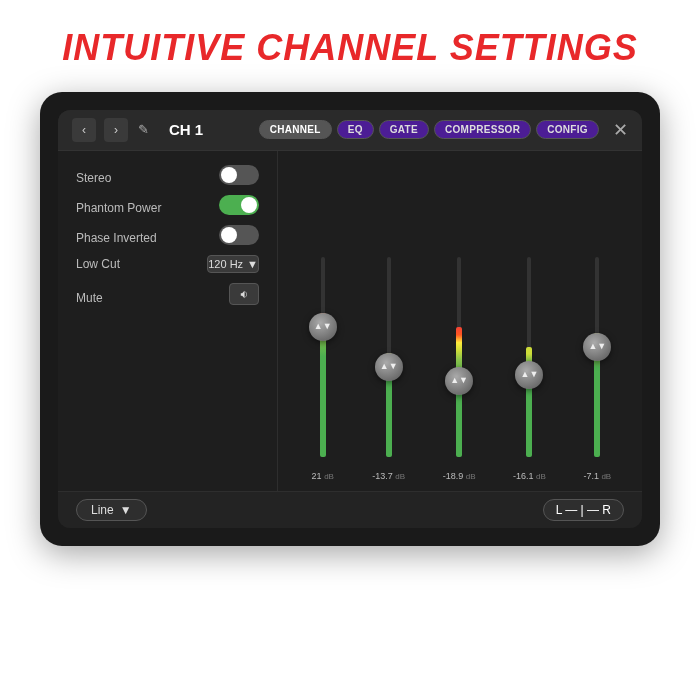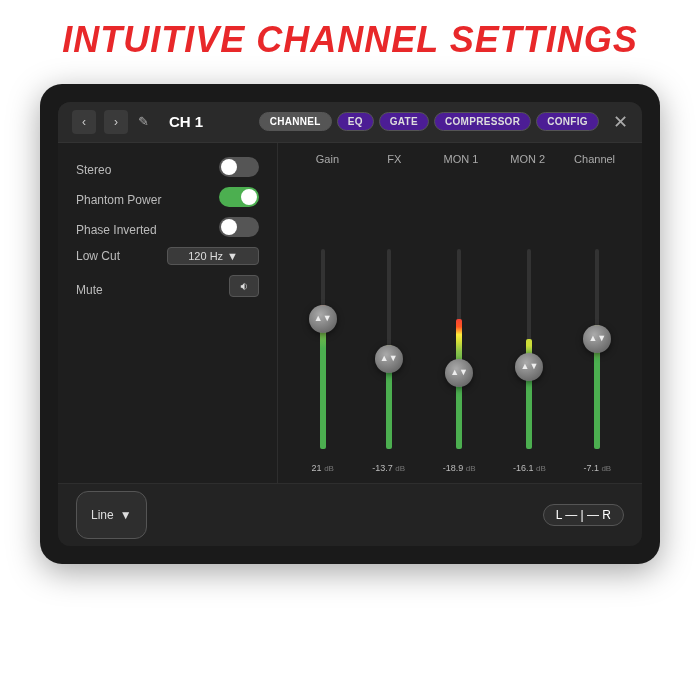--- a/index.html
+++ b/index.html
@@ -9,21 +9,21 @@
       background: #ffffff;
       font-family: 'Arial', sans-serif;
       display: flex;
       flex-direction: column;
       align-items: center;
       justify-content: flex-start;
       overflow: hidden;
     }
 
     .header-section {
-      padding: 20px 20px 14px;
+      padding: 28px 20px 14px;
     }
 
     .main-title {
       font-size: 36px;
       font-weight: 900;
       color: #e8282a;
       letter-spacing: 1px;
       text-transform: uppercase;
       font-style: italic;
       line-height: 1.1;
@@ -187,21 +187,21 @@
       align-items: center;
       justify-content: space-between;
       margin-bottom: 10px;
     }
 
     .dropdown-btn {
       background: #3a3a3a;
       border: 1px solid #555;
       color: #ddd;
       border-radius: 4px;
-      padding: 2px 20px;
+      padding: 2px 0;
       font-size: 11px;
       cursor: pointer;
       display: flex;
       gap: 4px;
     }
 
     
     .mute-btn {
       background: #3a3a3a;
       border: 1px solid #555;
@@ -308,21 +308,21 @@
       align-items: center;
       justify-content: space-between;
       border-top: 1px solid #2e2e2e;
     }
 
     .line-dropdown {
       background: #2e2e2e;
       border: 1px solid #555;
       color: #ddd;
       border-radius: 12px;
-      padding: 16px 14px;
+      padding: 3px 14px;
       font-size: 12px;
       cursor: pointer;
       display: flex;
       align-items: center;
       gap: 6px;
     }
 
     .pan-control {
       background: #2e2e2e;
       border: 1px solid #555;
@@ -397,27 +397,20 @@
         <div class="control-row">
           <span class="control-label">Mute</span>
           <button class="mute-btn">
             <span>🔉︎</span>
           </button>
         </div>
 
       </div>
 
       <div class="right-panel">
-        <div class="fader-labels-row">
-          <span class="fader-col-label">Gain</span>
-          <span class="fader-col-label">FX</span>
-          <span class="fader-col-label">MON 1</span>
-          <span class="fader-col-label">MON 2</span>
-          <span class="fader-col-label">Channel</span>
-        </div>
 
         <div class="faders-row">
 
           <div class="fader-col">
             <div class="fader-track-wrap">
               <div class="fader-track">
                 <div style="position:absolute;bottom:0;left:50%;transform:translateX(-50%);width:6px;height:72%;background:linear-gradient(to top,#4caf50 70%,#8bc34a 85%,#cddc39 90%,#ffeb3b 95%,#ff5722 100%);border-radius:2px;"></div>
               </div>
               <div class="fader-thumb" style="top: 28%;">
                 <div class="fader-thumb-arrows">▲▼</div>

